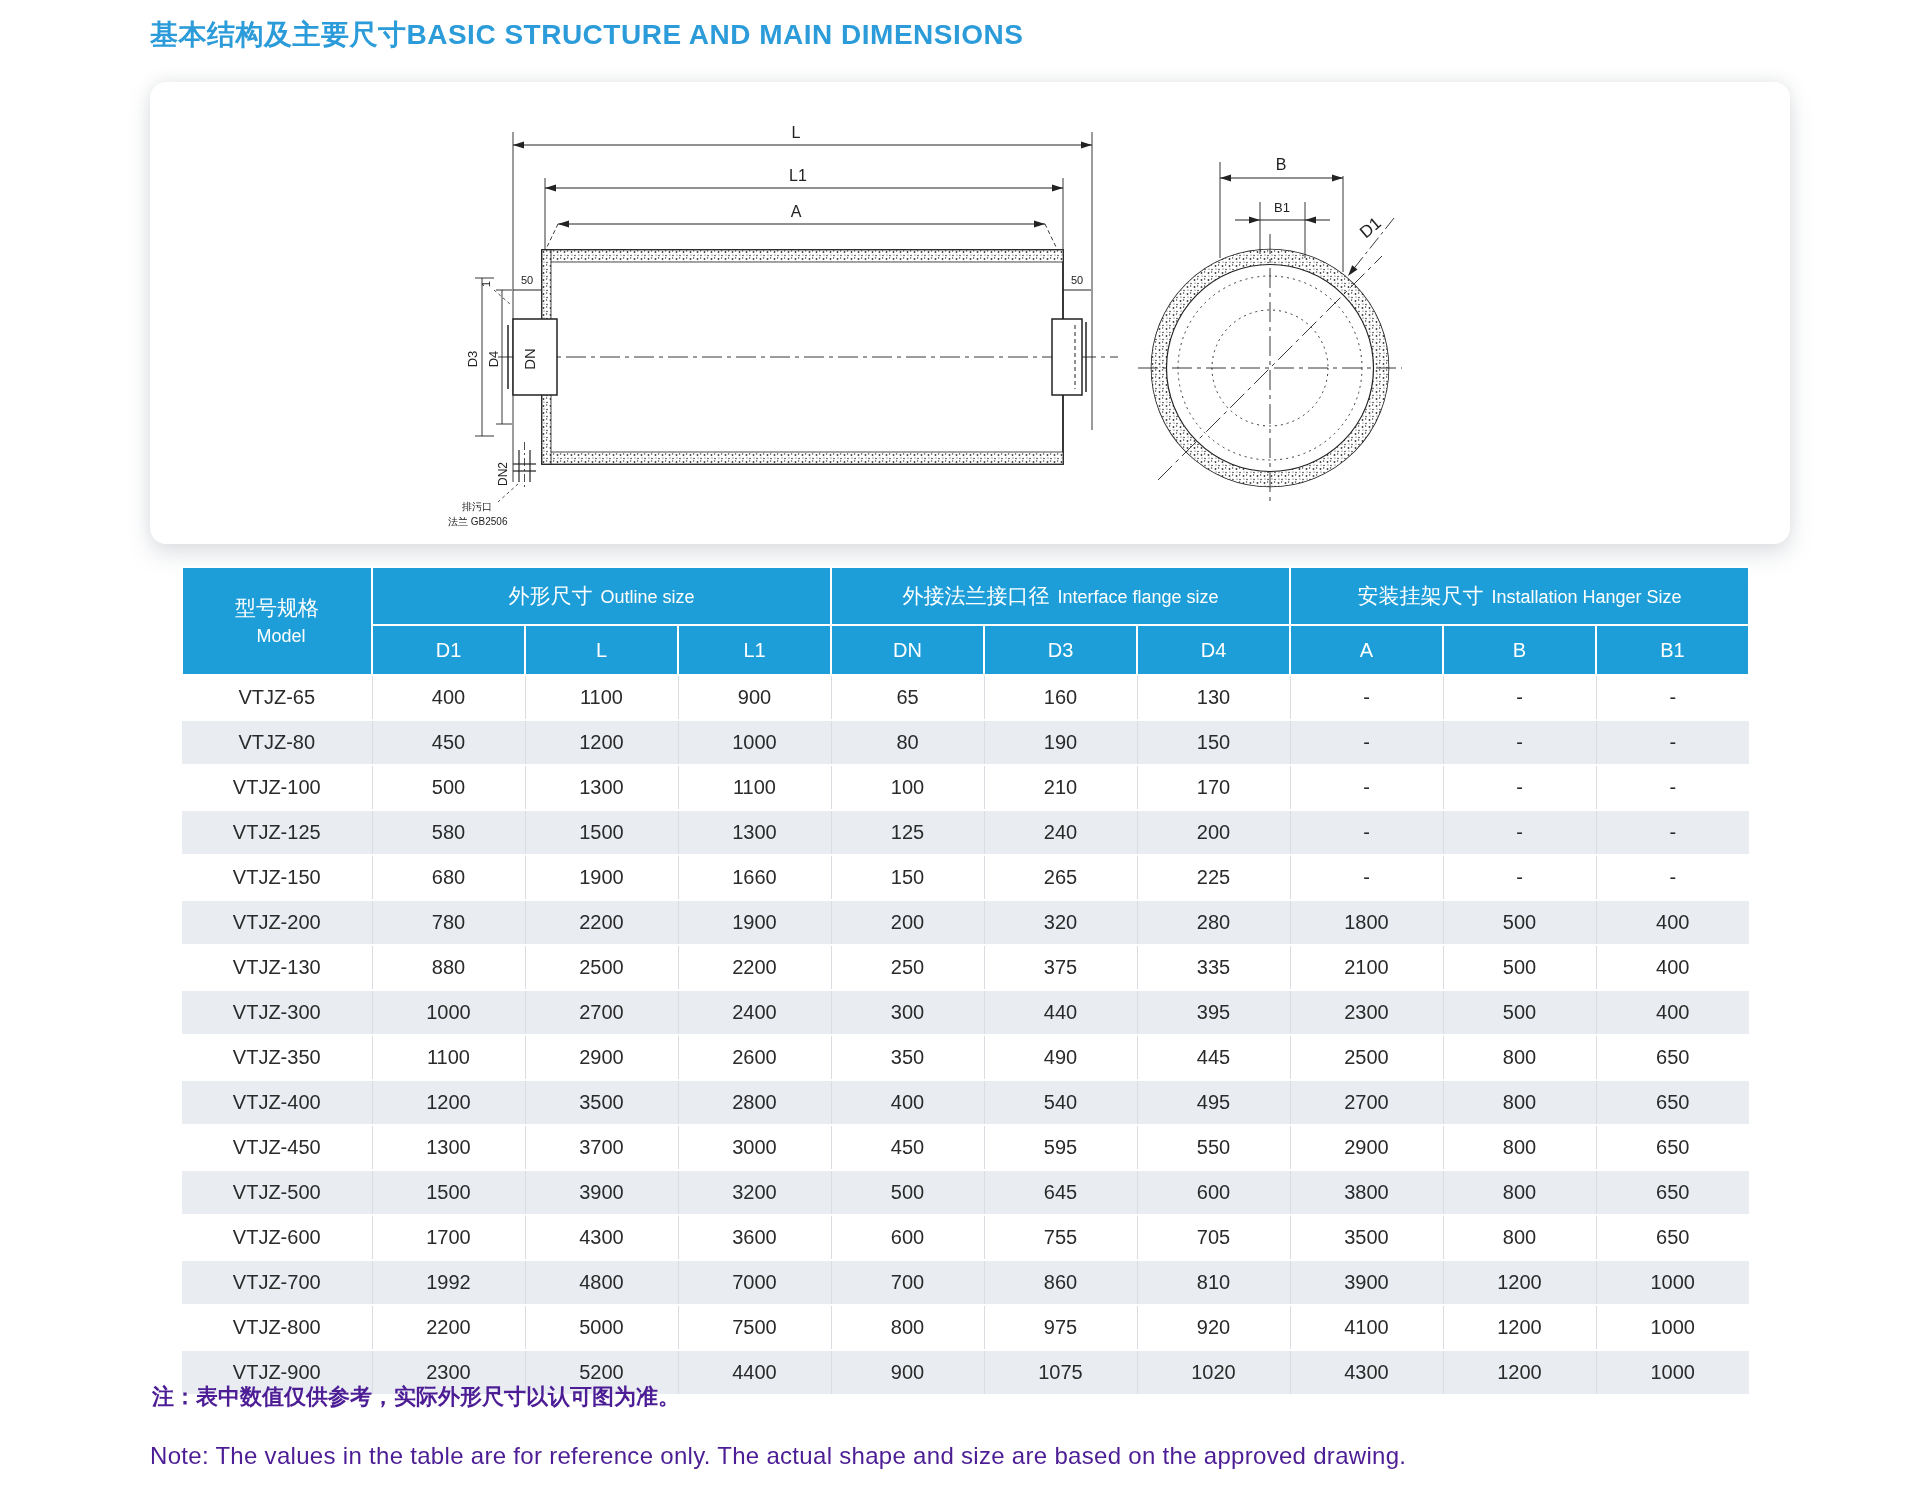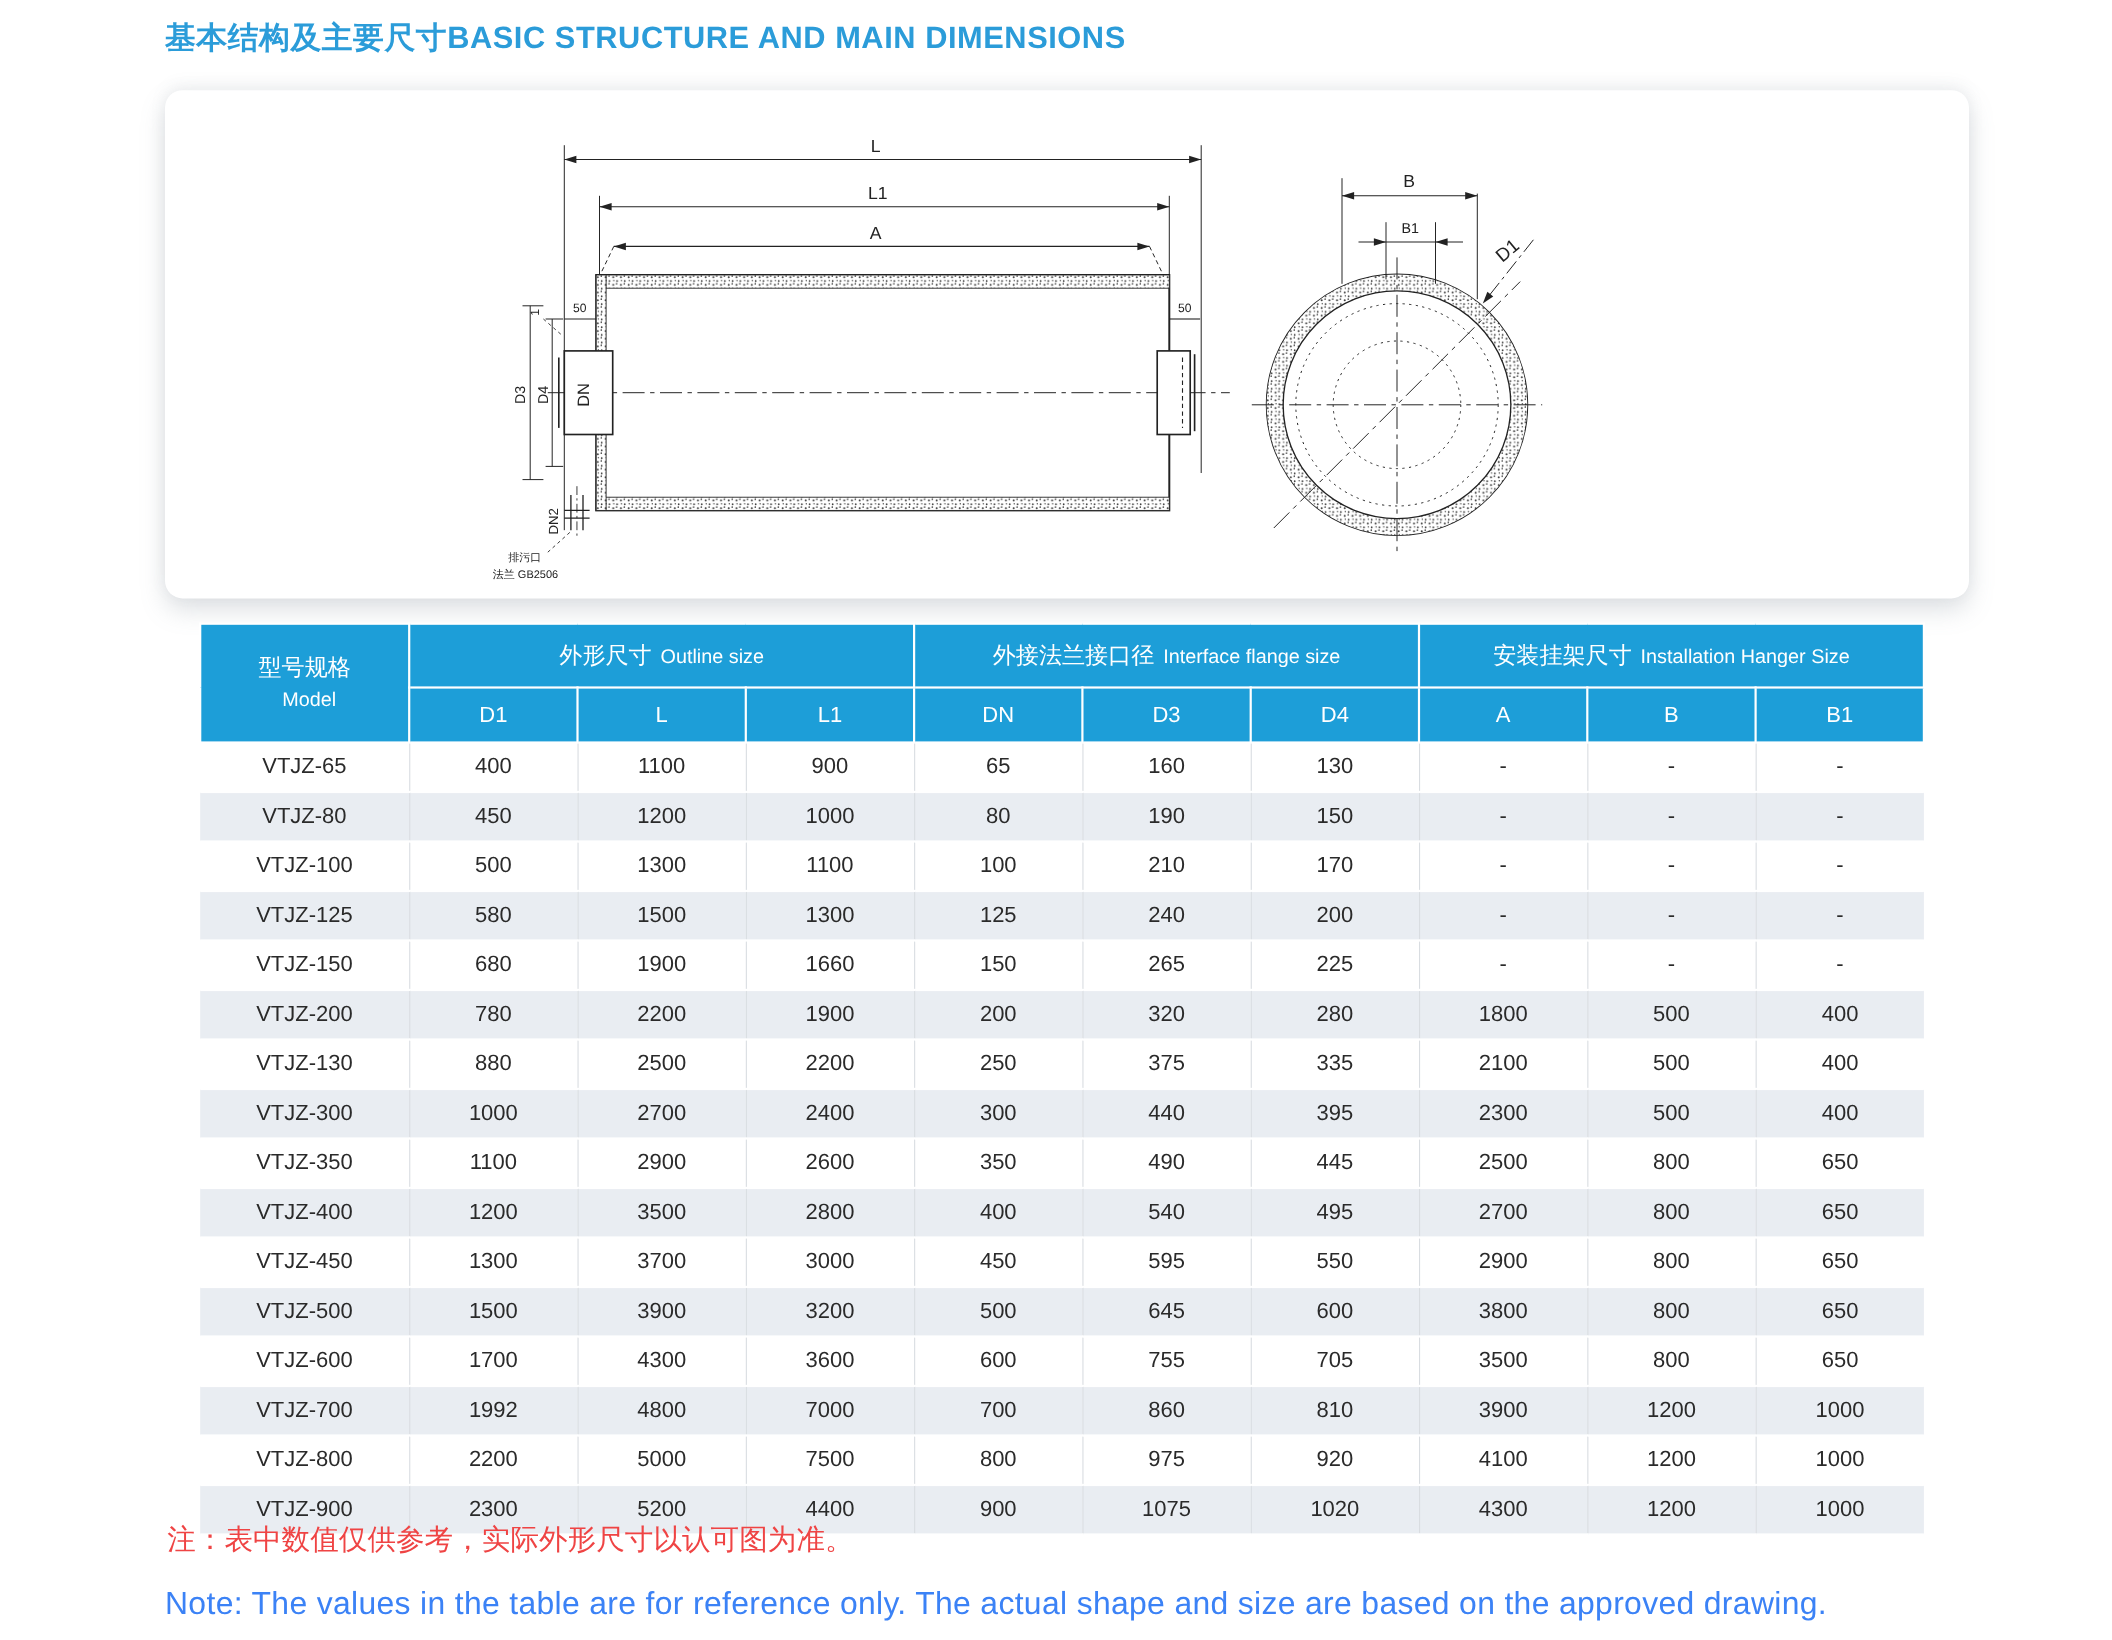--- a/index.html
+++ b/index.html
@@ -34,22 +34,22 @@
   thead tr.group-row .en{font-size:18px;margin-left:8px;text-align:center;}
   thead tr.col-row th{height:48px;font-size:20px;}
   th.model-head{font-size:21px;line-height:1.5;}
   th.model-head .en{display:block;font-size:19px;margin:0;}
   tbody td{
     height:43px;font-size:20px;color:#2a2a2a;background:#ffffff;
     border-right:1px solid #d9dde1;border-bottom:2px solid #ffffff;
   }
   tbody td:last-child{border-right:none;}
   tbody tr.alt td{background:#e9edf2;}
-  .note-zh{position:absolute;left:152px;top:1382px;font-size:26px;color:#ef4444;}
-  .note-en{position:absolute;left:150px;top:1442px;font-size:29px;letter-spacing:.3px;color:#3b82f6;}
+  .note-zh{position:absolute;left:152px;top:1382px;font-size:22px;color:#4c1d95;font-weight:bold;}
+  .note-en{position:absolute;left:150px;top:1442px;font-size:24px;letter-spacing:.3px;color:#4c1d95;}
 </style>
 </head>
 <body>
 
 <h1 class="page-title"><span>基本结构及主要尺寸</span><span class="en">BASIC STRUCTURE AND MAIN DIMENSIONS</span></h1>
 
 <div class="diagram-card">
   <svg viewBox="0 0 1640 462">
     <defs>
       <pattern id="spk" width="7" height="7" patternUnits="userSpaceOnUse">

